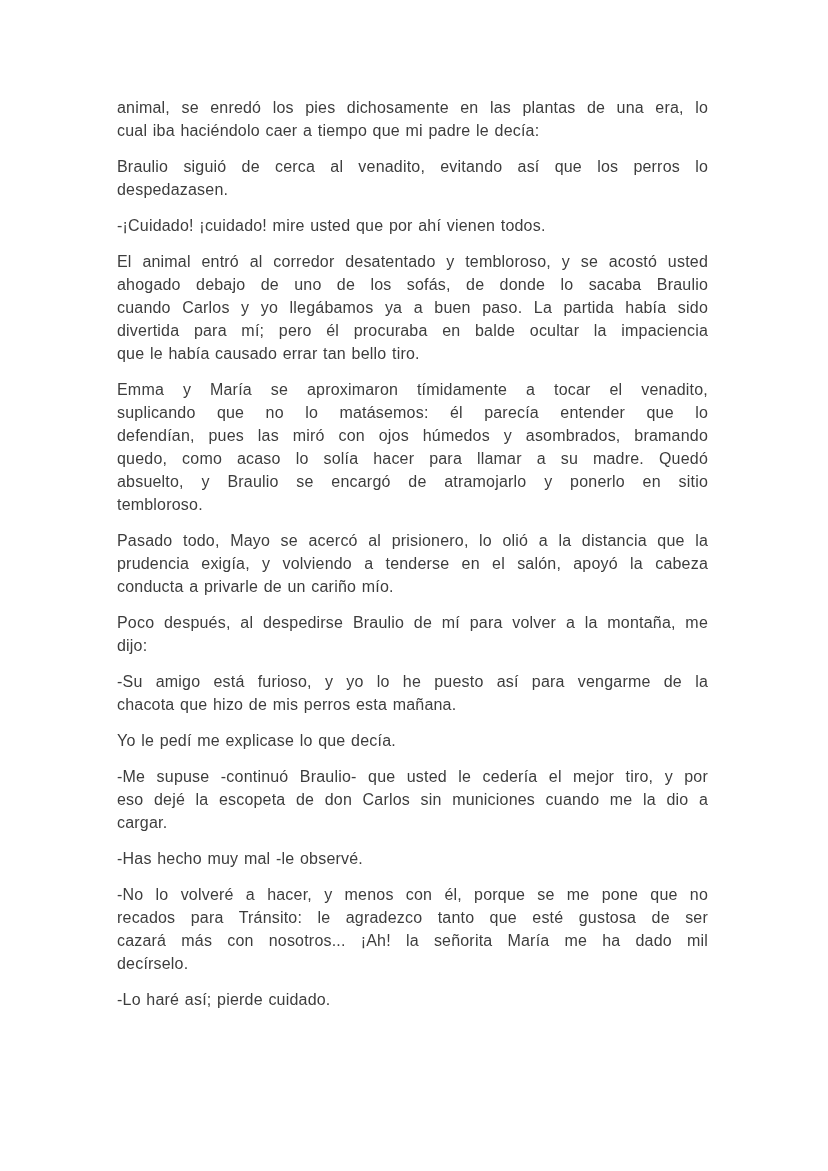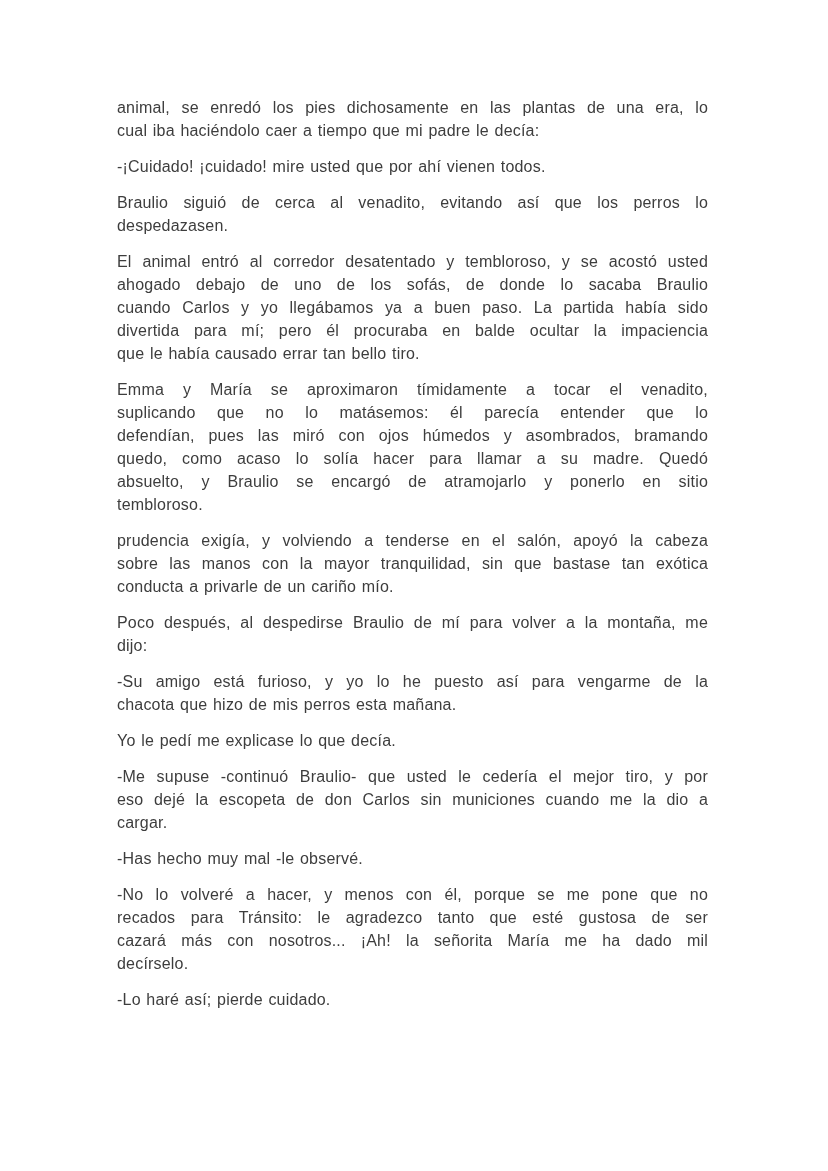--- a/index.html
+++ b/index.html
@@ -51,44 +51,44 @@
 </head>
 <body>
 
 <div class="page">
   <div class="text-block" id="text-block" style="color: rgb(61, 61, 61);">
       <p class="para">
         <span class="line just">animal, se enredó los pies dichosamente en las plantas de una era, lo</span>
         <span class="line">cual iba haciéndolo caer a tiempo que mi padre le decía:</span>
       </p>
       <p class="para">
-        <span class="line">-¡Cuidado! ¡cuidado! mire usted que por ahí vienen todos.</span>
+        <span class="line just">Braulio siguió de cerca al venadito, evitando así que los perros lo</span>
+        <span class="line">despedazasen.</span>
       </p>
       <p class="para">
-        <span class="line just">Braulio siguió de cerca al venadito, evitando así que los perros lo</span>
-        <span class="line">despedazasen.</span>
+        <span class="line">-¡Cuidado! ¡cuidado! mire usted que por ahí vienen todos.</span>
       </p>
       <p class="para">
         <span class="line just">El animal entró al corredor desatentado y tembloroso, y se acostó usted</span>
         <span class="line just">ahogado debajo de uno de los sofás, de donde lo sacaba Braulio</span>
         <span class="line just">cuando Carlos y yo llegábamos ya a buen paso. La partida había sido</span>
         <span class="line just">divertida para mí; pero él procuraba en balde ocultar la impaciencia</span>
         <span class="line">que le había causado errar tan bello tiro.</span>
       </p>
       <p class="para">
         <span class="line just">Emma y María se aproximaron tímidamente a tocar el venadito,</span>
         <span class="line just">suplicando que no lo matásemos: él parecía entender que lo</span>
         <span class="line just">defendían, pues las miró con ojos húmedos y asombrados, bramando</span>
         <span class="line just">quedo, como acaso lo solía hacer para llamar a su madre. Quedó</span>
         <span class="line just">absuelto, y Braulio se encargó de atramojarlo y ponerlo en sitio</span>
         <span class="line">tembloroso.</span>
       </p>
       <p class="para">
+        <span class="line just">Pasado todo, Mayo se acercó al prisionero, lo olió a la distancia que la</span>
         <span class="line just">prudencia exigía, y volviendo a tenderse en el salón, apoyó la cabeza</span>
-        <span class="line just">sobre las manos con la mayor tranquilidad, sin que bastase tan exótica</span>
         <span class="line">conducta a privarle de un cariño mío.</span>
       </p>
       <p class="para">
         <span class="line just">Poco después, al despedirse Braulio de mí para volver a la montaña, me</span>
         <span class="line">dijo:</span>
       </p>
       <p class="para">
         <span class="line just">-Su amigo está furioso, y yo lo he puesto así para vengarme de la</span>
         <span class="line">chacota que hizo de mis perros esta mañana.</span>
       </p>

